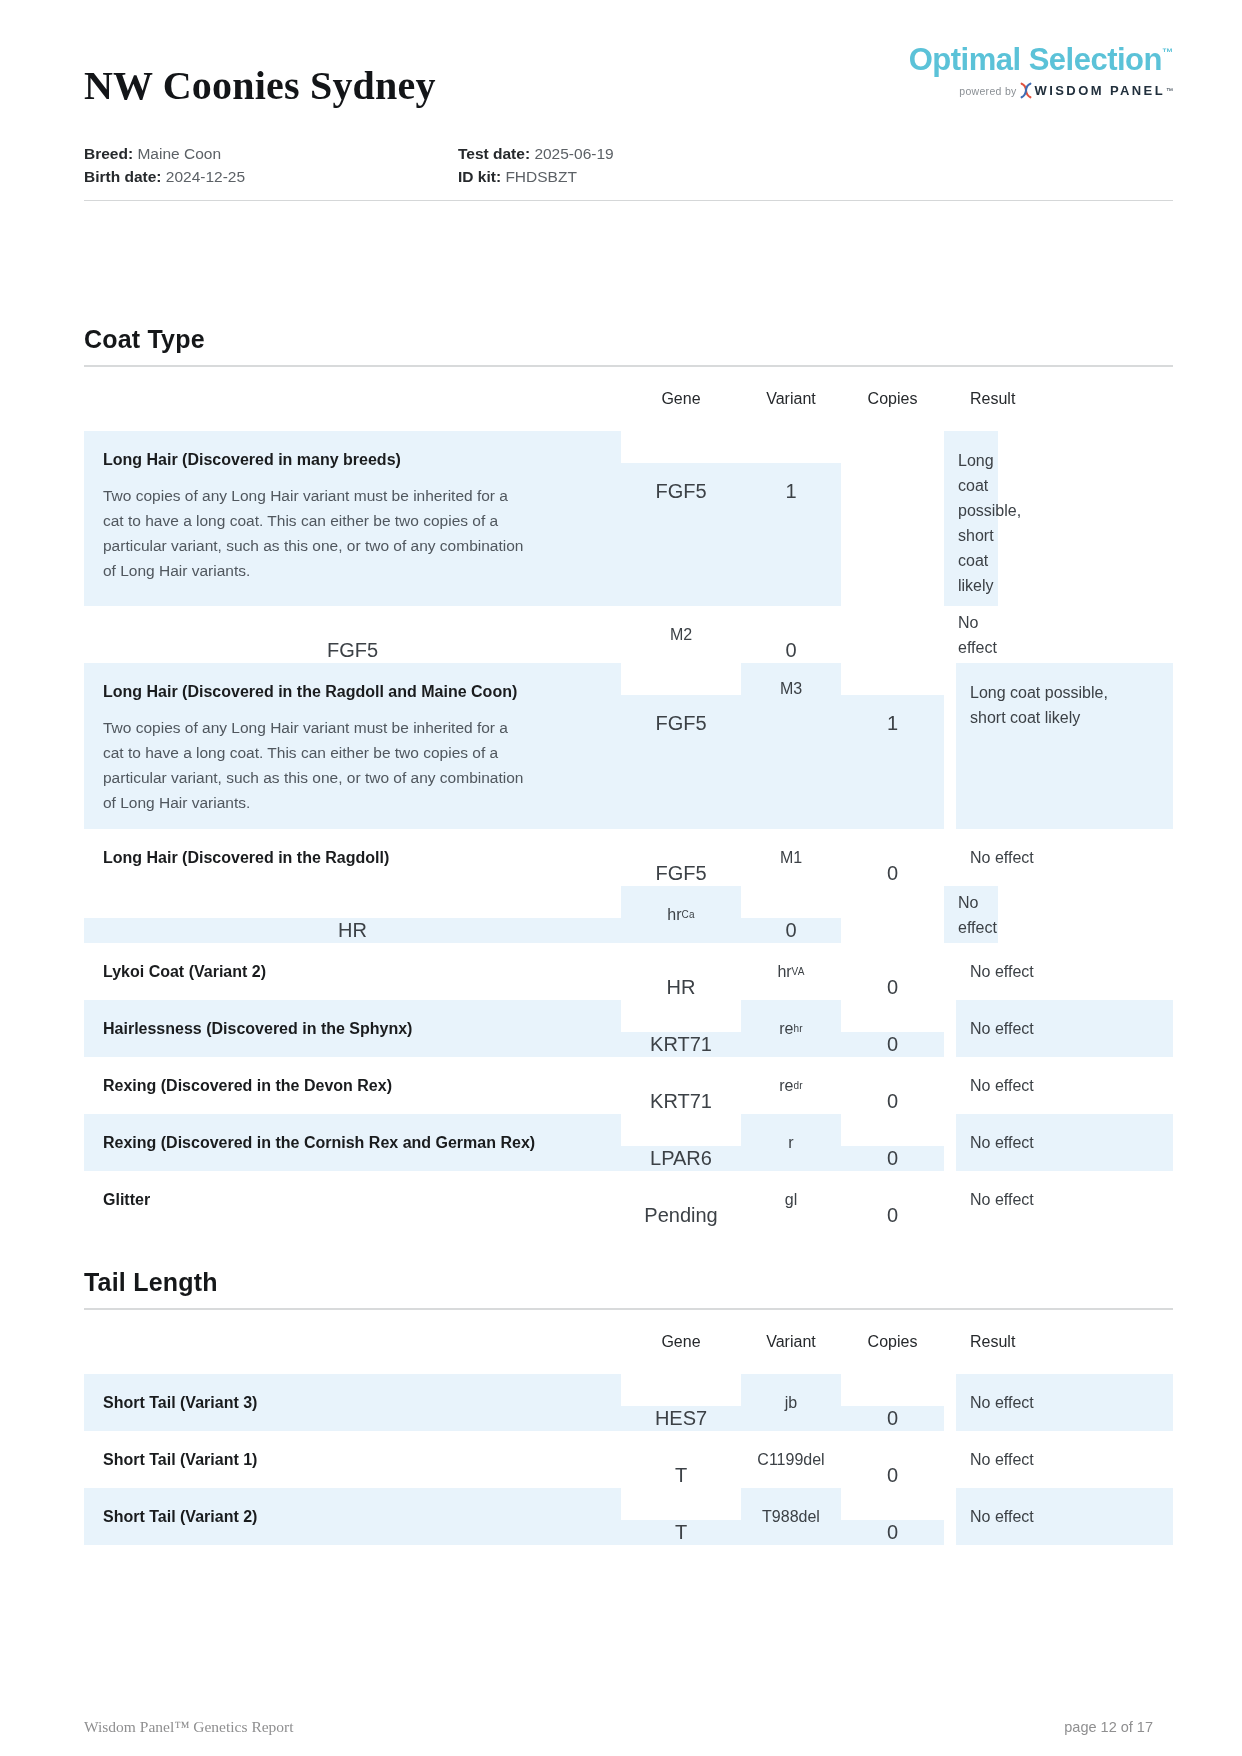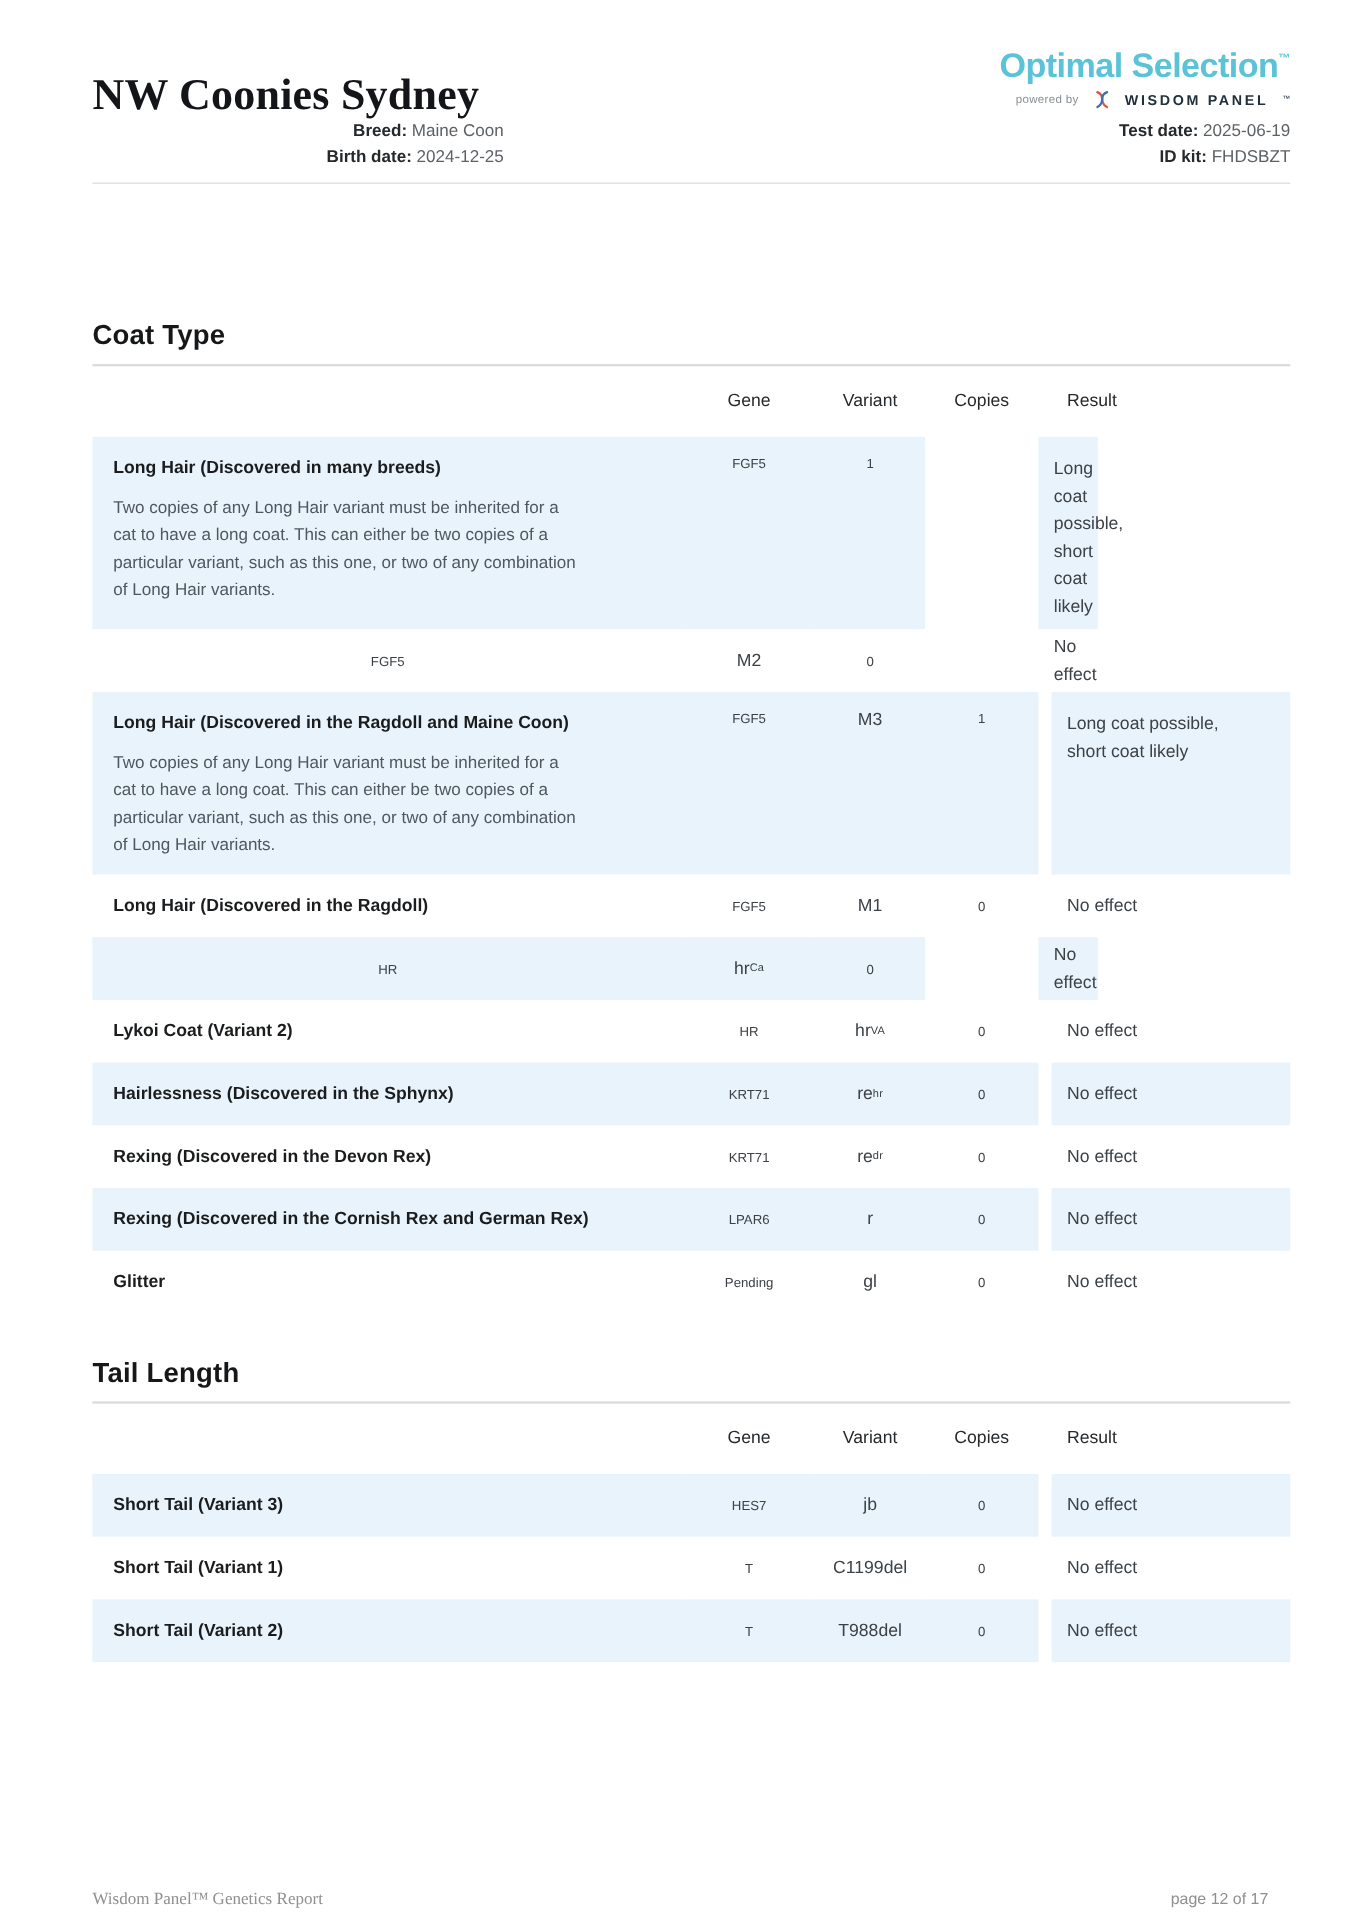--- a/index.html
+++ b/index.html
@@ -21,28 +21,28 @@
     font-family:"Liberation Serif", serif;
     font-size:40px; font-weight:600; letter-spacing:.2px;
     color:#131518; line-height:1.1;
   }
   .logo { margin-top:44px; text-align:right; }
   .logo-brand {
     font-size:31px; font-weight:700; letter-spacing:-.5px;
     color:#5bc2d8; line-height:1;
   }
   .logo-brand sup { font-size:11px; font-weight:700; letter-spacing:0; vertical-align:14px; }
-  .logo-sub { margin-top:7px; display:flex; align-items:center; justify-content:flex-end; gap:13px; }
+  .logo-sub { margin-top:7px; display:flex; align-items:center; justify-content:flex-end; gap:1px; }
   .powered { font-size:10.5px; color:#8a8f94; letter-spacing:.3px; }
   .dna { display:inline-flex; width:16px; height:17px; }
   .dna svg { width:100%; height:100%; }
   .partner { font-size:13px; font-weight:700; letter-spacing:2.4px; color:#22303d; }
   .partner-tm { font-size:7px; color:#22303d; vertical-align:6px; }
   
-  .meta { display:grid; grid-template-columns:374px auto;text-align:right; }
+  .meta { margin-top:34px; display:grid; grid-template-columns:374px auto; }
   .meta-col { font-size:15.5px; line-height:23px; }
   .meta-line .lbl { font-weight:700; color:#26292c; }
   .meta-line .val { color:#5c6166; }
   .top-rule { margin-top:12px; height:1px; background:#d5d7d8; }
   
   .sec-heading {
     font-size:25px; font-weight:700; color:#151719; letter-spacing:.2px; line-height:28px;
   }
   .sec-rule { margin-top:12px; height:2px; background:#d8dadb; }
   .section-coat .sec-heading { margin-top:124px; }
@@ -69,21 +69,21 @@
   .trow.expanded .c-gene,
   .trow.expanded .c-variant,
   .trow.expanded .c-copies { text-align:center; }
   .c-trait { padding-left:19px; padding-right:30px; }
   .trait-name { font-size:16px; font-weight:700; color:#1a1c1e; line-height:24px; }
   .trait-desc {
     margin-top:11px; width:424px;
     font-size:15.5px; line-height:25px; color:#50575e;
   }
   .trow.expanded .c-trait { padding-bottom:14px; }
-  .c-gene, .c-copies { font-size:12px; color:#3c4146; }
+  .c-gene, .c-copies { font-size:20px; color:#3c4146;margin-top:32px; }
   .c-variant { font-size:16px; color:#3c4146; }
   .c-variant sup { font-size:10px; vertical-align:5px; letter-spacing:.2px; }
   .c-result { font-size:16px; color:#3c4146; padding-left:14px; padding-right:40px; line-height:25px; }
   
   .footer {
     position:absolute; left:63px; right:68px; bottom:20px;
     display:flex; justify-content:space-between; align-items:baseline;text-align:right;
   }
   .footer-left { font-family:"Liberation Serif", serif; font-size:15.5px; color:#8f8f90; }
   .footer-right { font-size:14.5px; color:#8f8f90; }

